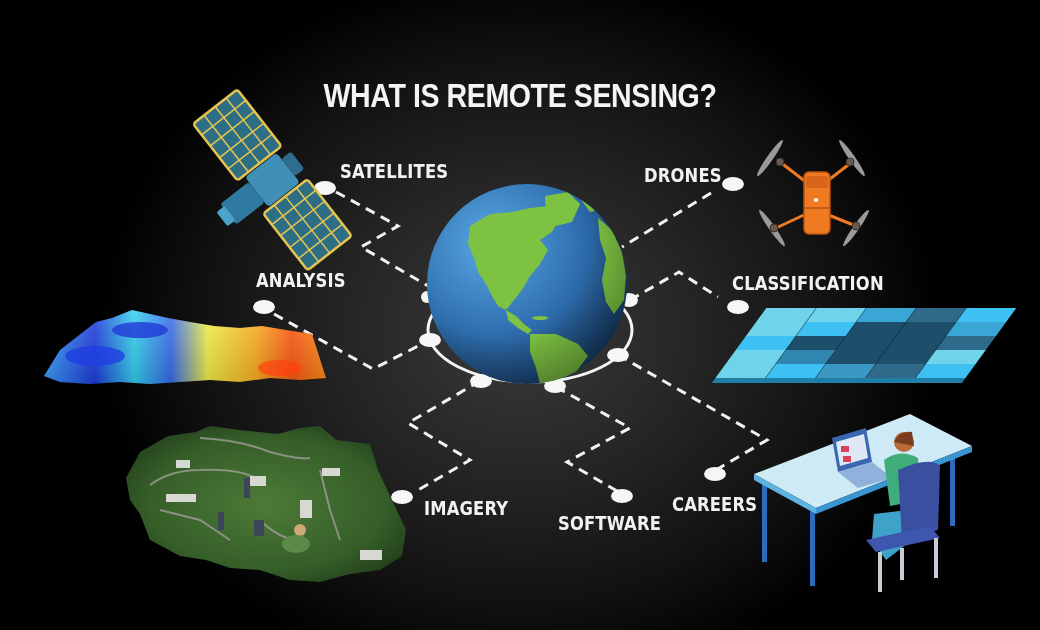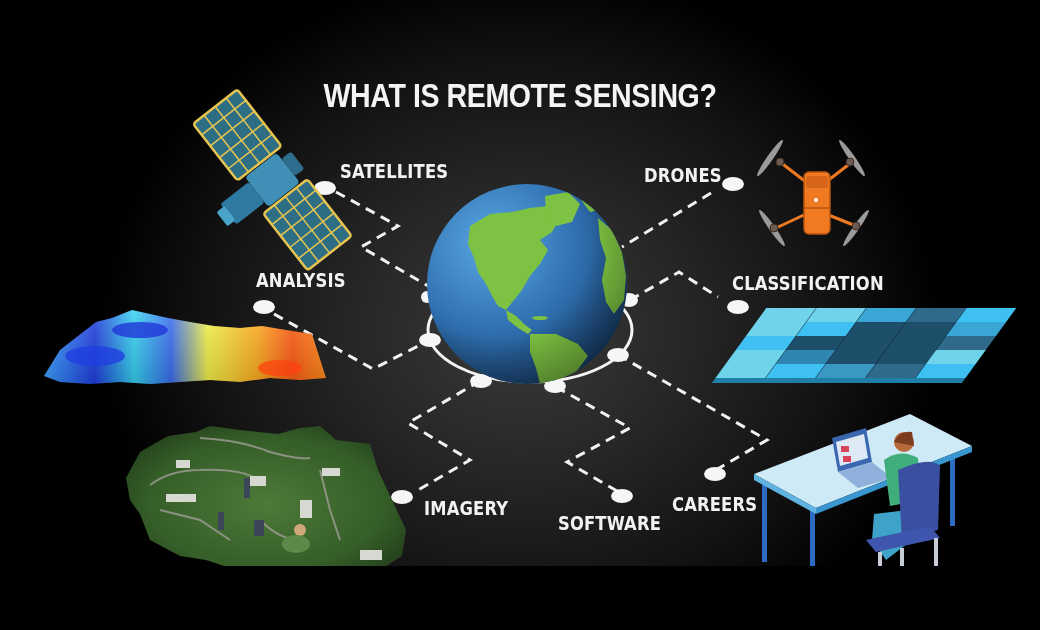--- a/index.html
+++ b/index.html
@@ -1,18 +1,18 @@
 <!DOCTYPE html>
 <html><head>
 <meta charset="utf-8">
 <style>
   html, body { margin:0; padding:0; }
   body { width:1040px; height:630px; overflow:hidden; background:#000; }
   #stage {
-    position:relative; width:1040px; height:566px; overflow:hidden;
+    position:relative; width:1040px; height:630px; overflow:hidden;
     background: radial-gradient(ellipse 420px 360px at 520px 330px, #3a3a3a 0%, #262626 40%, #121212 75%, #000 100%);
     font-family: "Liberation Sans", "DejaVu Sans", sans-serif;
   }
   .title {
     position:absolute; left:0; width:1040px; top:76px; text-align:center;
     color:#f4f4f4; font-size:34px; font-weight:bold; letter-spacing:-0.5px;
     font-family: "Liberation Sans", sans-serif; transform: scaleX(0.84);
   }
   .label {
     position:absolute; color:#f2f2f2; font-size:19px; font-weight:bold;

